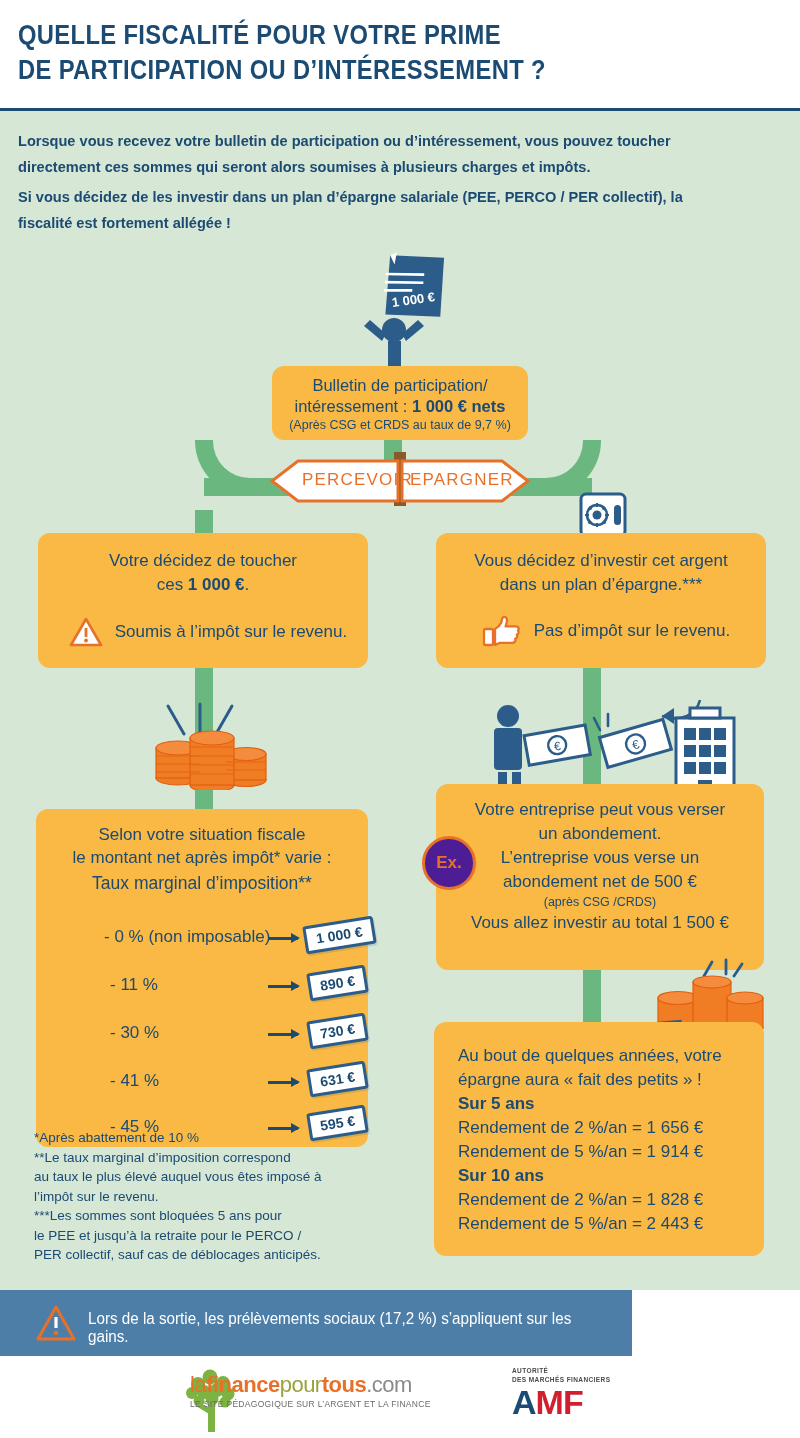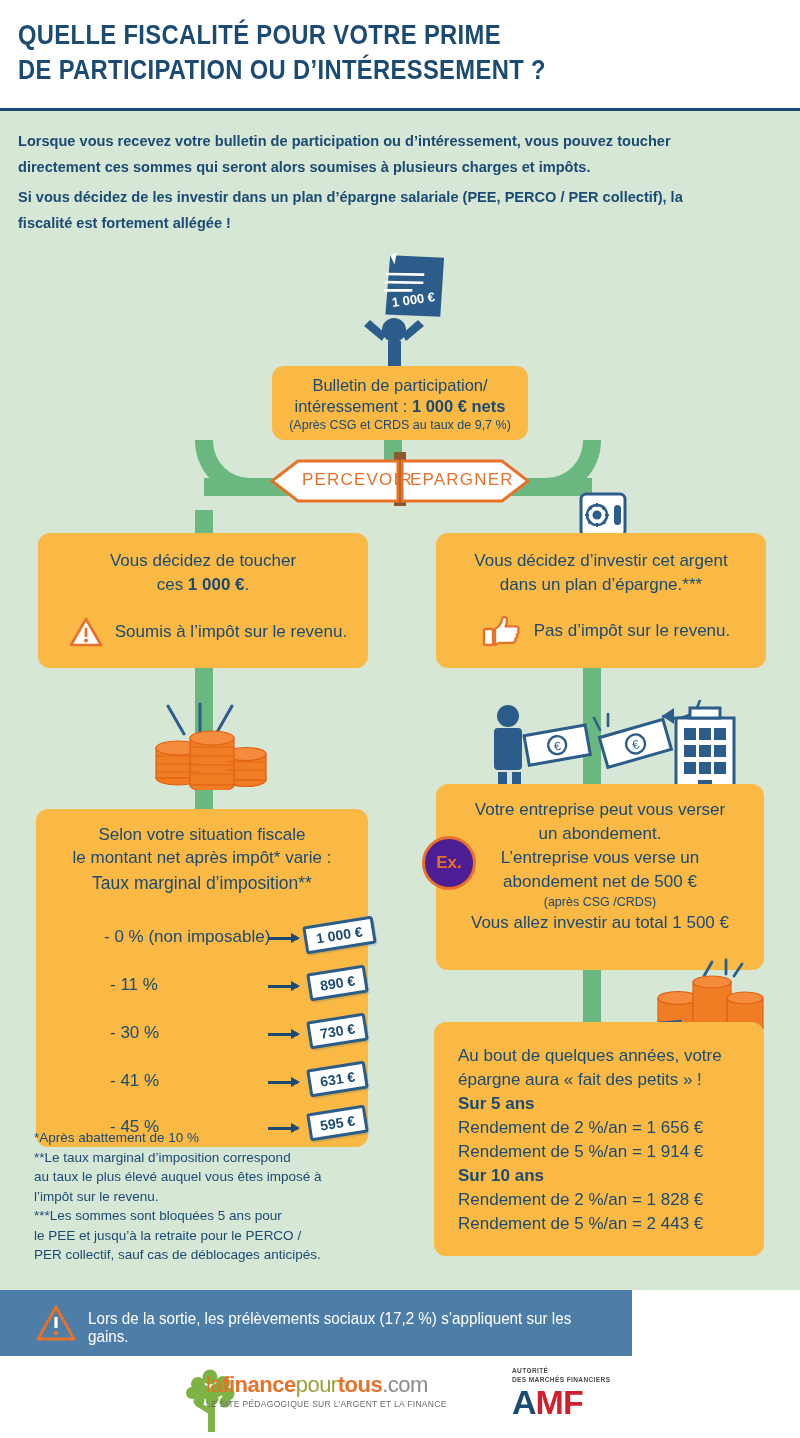--- a/index.html
+++ b/index.html
@@ -105,21 +105,21 @@
     font-family:"Liberation Sans",sans-serif;}
 
   
   .footbar{position:absolute;left:0;top:1290px;width:632px;height:66px;background:#4d7ea8;}
   .footbar .ftxt{position:absolute;left:88px;top:20px;color:#ffffff;font-size:16px;
     font-family:"Liberation Sans Narrow","Liberation Sans",sans-serif;
     transform:scaleX(.95);transform-origin:left top;}
 
   
   .logos{position:absolute;left:0;top:1358px;width:800px;height:80px;background:#ffffff;}
-  .lfpt{position:absolute;left:206px;top:14px;}
+  .lfpt{position:absolute;left:190px;top:14px;}
   .lfpt-main{font-size:22px;font-weight:bold;letter-spacing:-.5px;}
   .lfpt-main .la{color:#e8712a;font-weight:normal;}
   .lfpt-main .fin{color:#e8712a;}
   .lfpt-main .pour{color:#9aa23c;font-weight:normal;}
   .lfpt-main .tous{color:#e8712a;}
   .lfpt-main .com{color:#8a8a8a;font-weight:normal;}
   .lfpt-sub{font-size:8.5px;color:#6b6b6b;letter-spacing:.3px;margin-top:1px;}
   .amf{position:absolute;left:512px;top:8px;}
   .amf-top{font-size:6.5px;color:#4a4a4a;font-weight:bold;letter-spacing:.4px;line-height:9px;}
   .amf-word{font-size:34px;font-weight:bold;color:#1b4a72;letter-spacing:-1px;line-height:36px;}
@@ -203,21 +203,21 @@
       <line x1="27" y1="15" x2="24.5" y2="17.5"></line>
         <line x1="13" y1="29" x2="10.5" y2="31.5"></line>
     </g>
     <rect x="36" y="13" width="7" height="20" rx="3.5" fill="#2c5d8a"></rect>
     <rect x="10" y="44" width="5" height="6" fill="#2c5d8a"></rect>
     <rect x="35" y="44" width="5" height="6" fill="#2c5d8a"></rect>
   </svg>
 
   <div class="card card-left-top">
     <div class="ctxt" style="padding-top:16px;">
-      <div class="c-line ct-center">Vous décidez de toucher</div>
+      <div class="c-line ct-center">Votre décidez de toucher</div>
       <div class="c-line ct-center">
         <span>ces </span><b>1 000 €</b><span>.</span>
       </div>
       <div class="rowicon" style="margin-top:20px;padding-left:10px;">
         <svg class="warn-tri" viewBox="0 0 34 30">
           <polygon points="17,2 32,28 2,28" fill="#ffffff" stroke="#e8712a" stroke-width="2.6" stroke-linejoin="round"></polygon>
           <rect x="15.6" y="11" width="2.8" height="9" fill="#e8712a"></rect>
           <circle cx="17" cy="23.5" r="1.9" fill="#e8712a"></circle>
         </svg>
         <div class="c-line">Soumis à l’impôt sur le revenu.</div>

